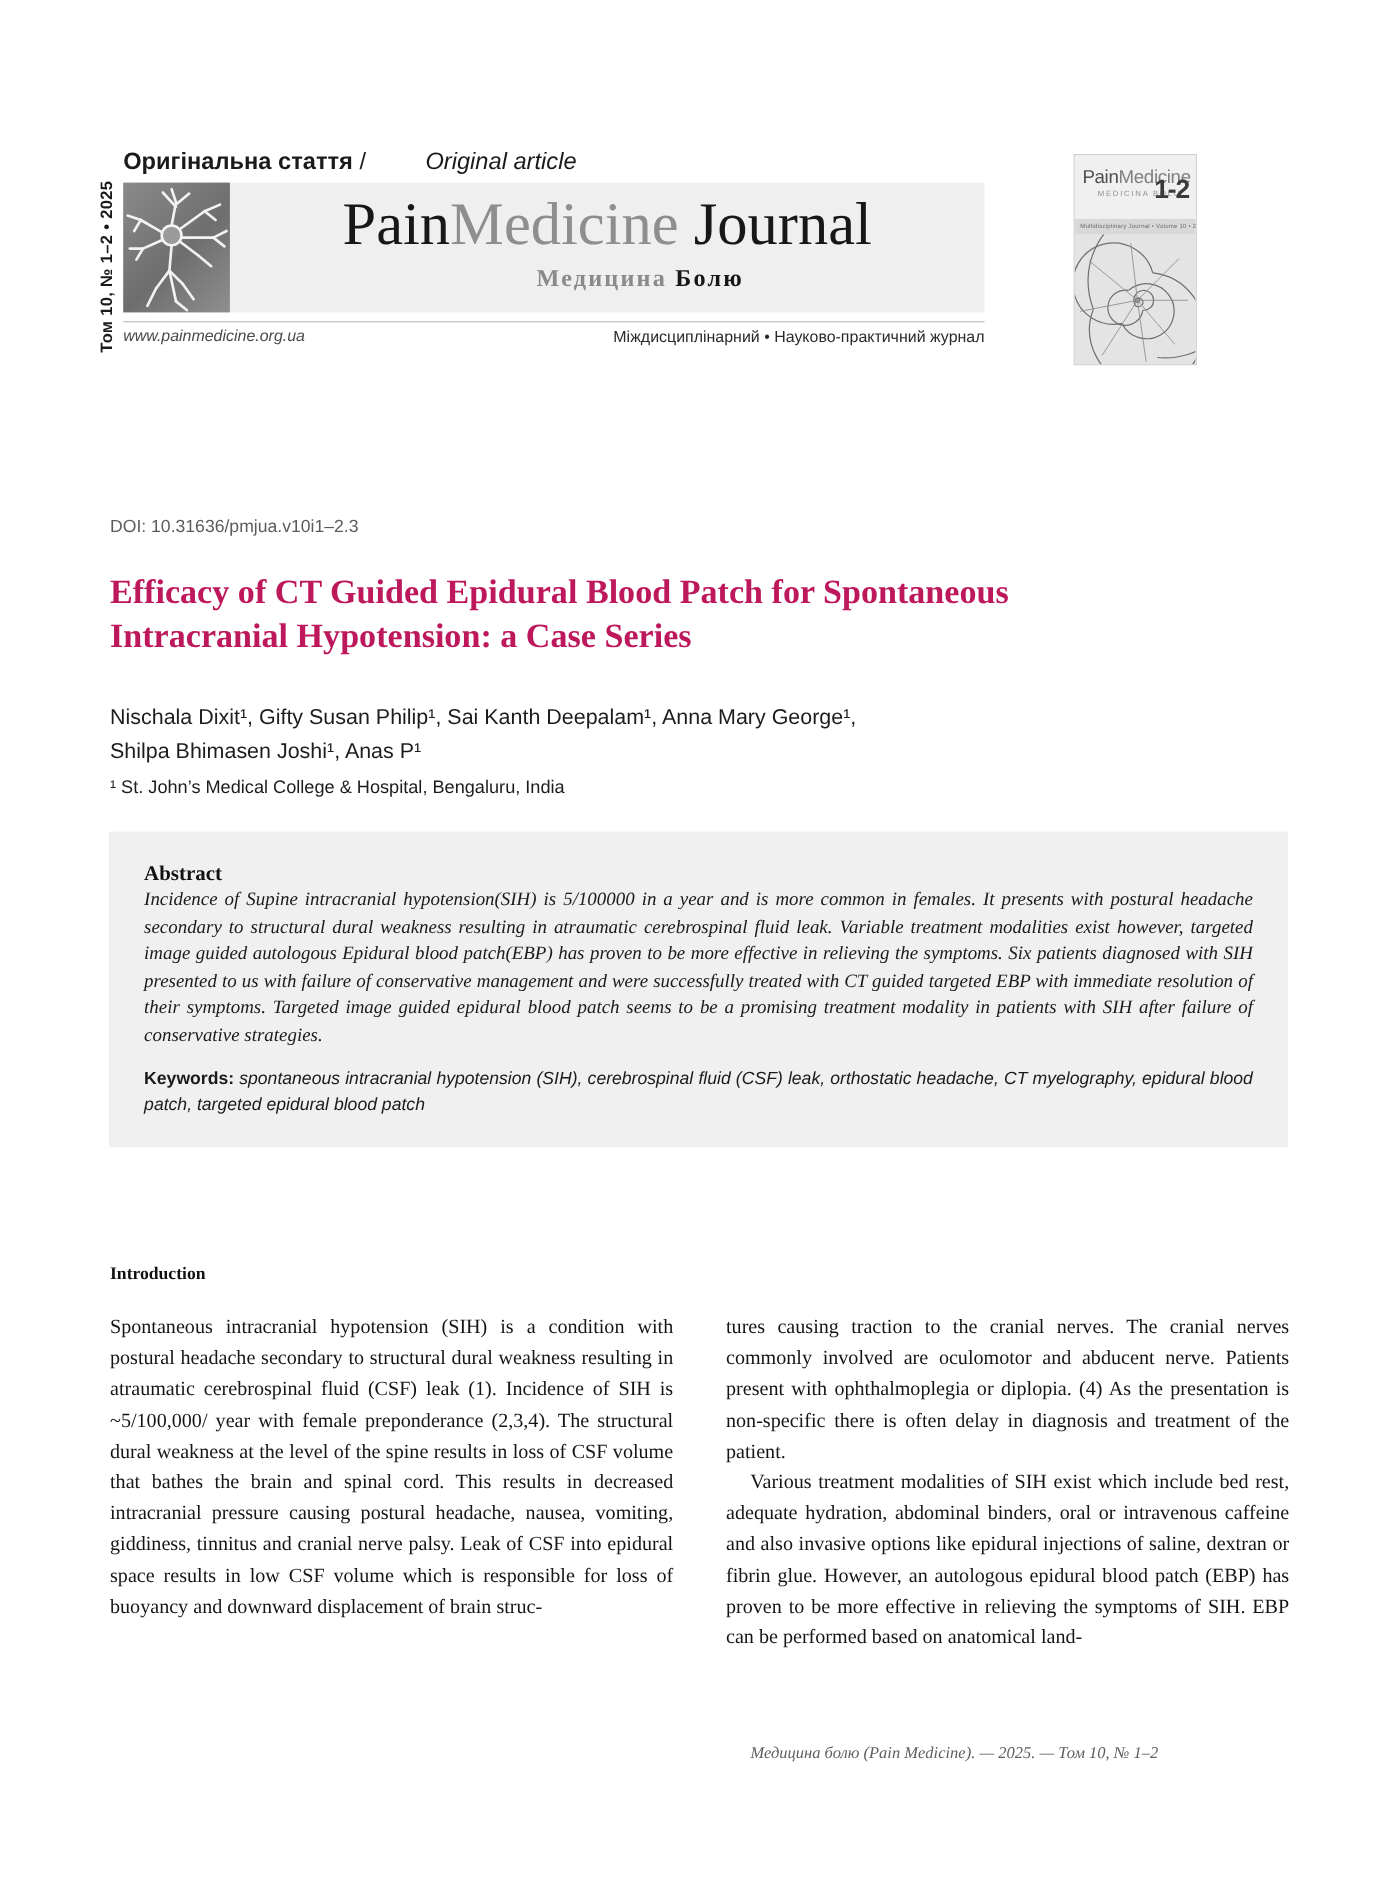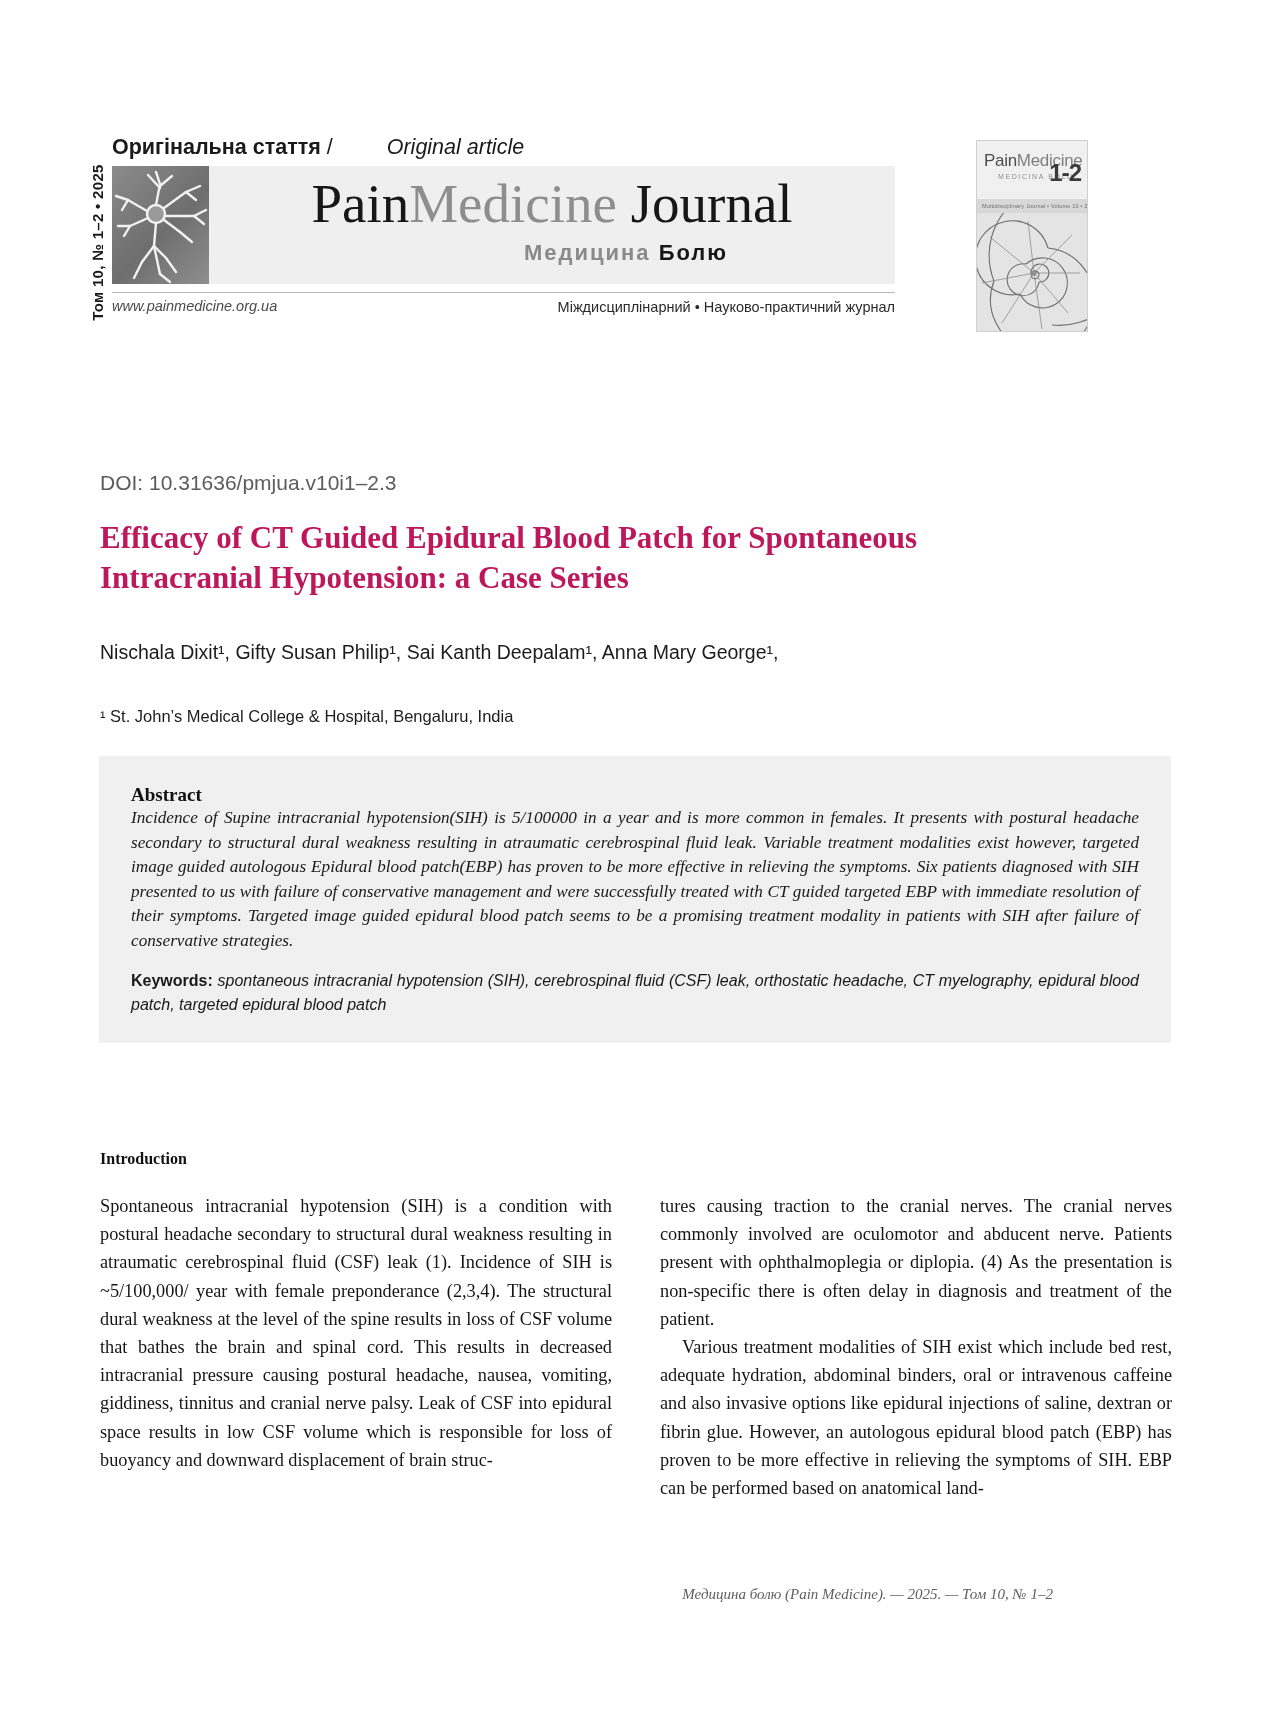--- a/index.html
+++ b/index.html
@@ -55,22 +55,22 @@
     font-family: "Liberation Serif", serif;
     font-size: 55px; line-height: 64px;
     white-space: nowrap;
   }
   .jtitle .dark { color: #171717; }
   .jtitle .gray { color: #8e8e8e; }
 
   .jsub {
     position: absolute; left: 97px; top: 74px; width: 746px;
     text-align: center;
-    font-family: Liberation Sans, sans-serif;
-    font-size: 22px; letter-spacing: 2px; margin-left: 44px;
+    font-family: Liberation Serif, serif;
+    font-size: 22px; letter-spacing: 2px;
   }
   .jsub .dark { color: #171717; font-weight: bold; }
   .jsub .gray { color: #8a8a8a; font-weight: bold; }
 
   .hrule {
     position: absolute; left: 112px; top: 292px; width: 783px; height: 1px;
     background: #b9b9b9;
   }
   .site {
     position: absolute; left: 112px; top: 298px;
@@ -107,21 +107,21 @@
     position:absolute; left:0; bottom:0; width:100%; height:14px;
     background:#d8d8d8; color:#6d6d6d; font-size:5.5px;
     display:flex; align-items:center; padding-left:5px; white-space:nowrap; letter-spacing:.2px;
   }
   .cover-img { position:relative; height: 118px; overflow:hidden; background:#dedede; }
   .cover-img svg { display:block; width:100%; height:100%; }
 
   
   .doi {
     position: absolute; left: 100px; top: 471px;
-    font-size: 21px; color: #5c5c5c;
+    font-size: 16px; color: #5c5c5c;
   }
   .title {
     position: absolute; left: 100px; top: 518px; width: 900px;
     font-family: "Liberation Serif", serif;
     font-weight: bold; font-size: 31px; line-height: 40px;
     color: #be185d;
   }
   .authors {
     position: absolute; left: 100px; top: 637px; width: 900px;
     font-size: 19.5px; line-height: 31px; color: #1c1c1c;
@@ -271,20 +271,21 @@
         </svg>
       </div>
     </div>
   </div>
 
   <div class="doi">DOI: 10.31636/pmjua.v10i1–2.3</div>
   <h1 class="title">Efficacy of CT Guided Epidural Blood Patch for Spontaneous Intracranial Hypotension: a Case Series</h1>
 
   <div class="authors">
     <div>Nischala Dixit¹, Gifty Susan Philip¹, Sai Kanth Deepalam¹, Anna Mary George¹,</div>
+    <div>Shilpa Bhimasen Joshi¹, Anas P¹</div>
   </div>
 
   <div class="affil">¹ St. John’s Medical College &amp; Hospital, Bengaluru, India</div>
 
   <div class="abstract">
     <h3>Abstract</h3>
     <p class="body">Incidence of Supine intracranial hypotension(SIH) is 5/100000 in a year and is more common in females. It presents with postural headache secondary to structural dural weakness resulting in atraumatic cerebrospinal fluid leak. Variable treatment modalities exist however, targeted image guided autologous Epidural blood patch(EBP) has proven to be more effective in relieving the symptoms. Six patients diagnosed with SIH presented to us with failure of conservative management and were successfully treated with CT guided targeted EBP with immediate resolution of their symptoms. Targeted image guided epidural blood patch seems to be a promising treatment modality in patients with SIH after failure of conservative strategies.</p>
     <p class="kw"><b>Keywords:</b><span> spontaneous intracranial hypotension (SIH), cerebrospinal fluid (CSF) leak, orthostatic headache, CT myelography, epidural blood patch, targeted epidural blood patch</span></p>
   </div>
 

